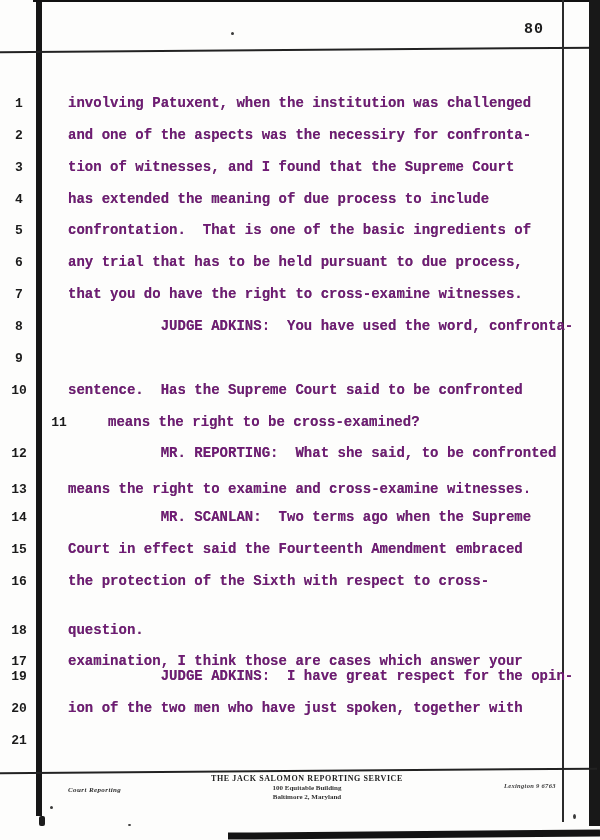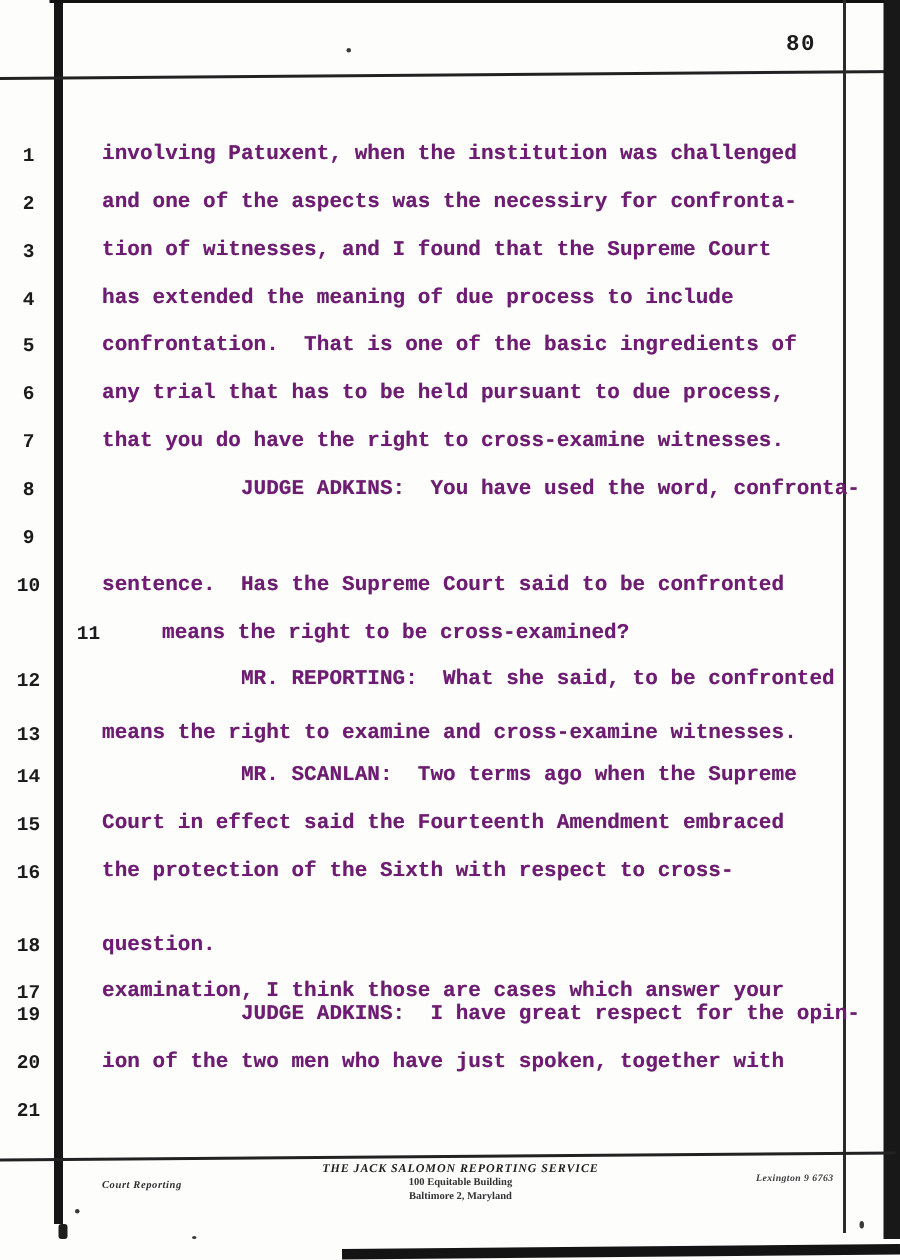--- a/index.html
+++ b/index.html
@@ -75,21 +75,21 @@
     text-shadow: 0 0 0.5px rgba(20,20,20,0.55);
   }
 
   
   .footer-center {
     position: absolute; left: 157px; top: 774px; width: 300px;
     text-align: center;
     font-family: "Liberation Serif", serif;
     color: #222;
   }
-  .footer-center .fc1 { font-size: 8px; font-weight: bold; letter-spacing: 0.6px; line-height: 10px; font-style: italic; }
+  .footer-center .fc1 { font-size: 8px; font-weight: bold; letter-spacing: 0.6px; line-height: 10px; }
   .footer-center .fc2 { font-size: 7px; font-weight: bold; color: #333; line-height: 9px; }
   .footer-center .fc3 { font-size: 7px; font-weight: bold; color: #333; line-height: 9px; }
   .footer-left {
     position: absolute; left: 68px; top: 786px;
     font-family: "Liberation Serif", serif;
     font-size: 7px; font-style: italic; font-weight: bold; color: #2e2e2e;
     letter-spacing: 0.4px;
   }
   .footer-right {
     position: absolute; left: 504px; top: 782px;

